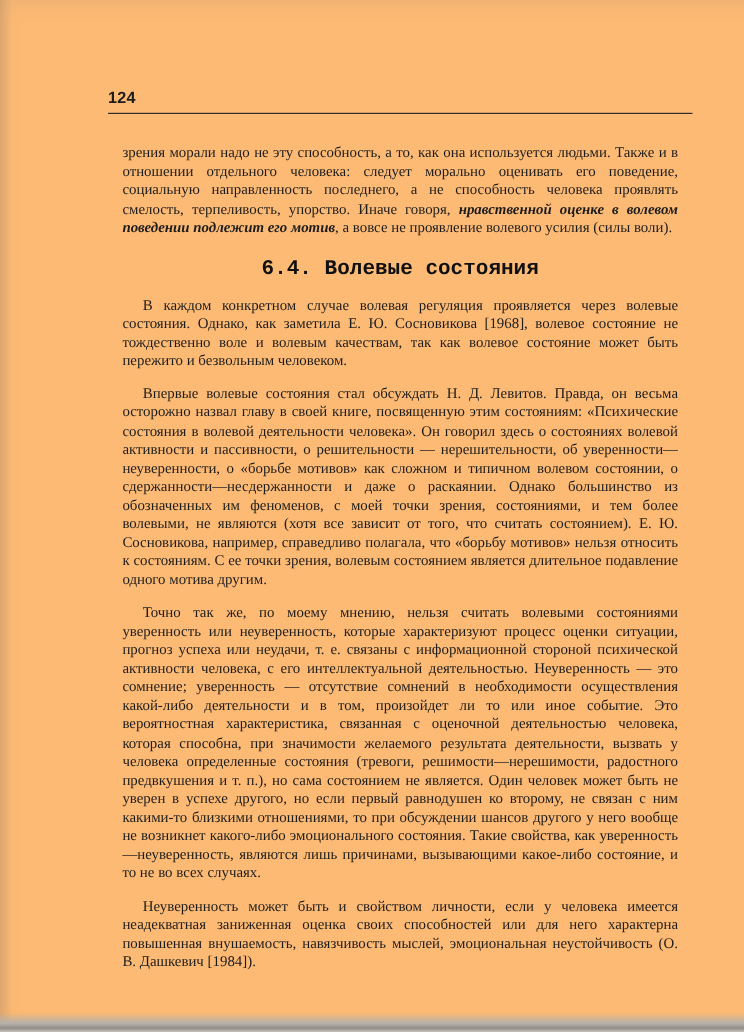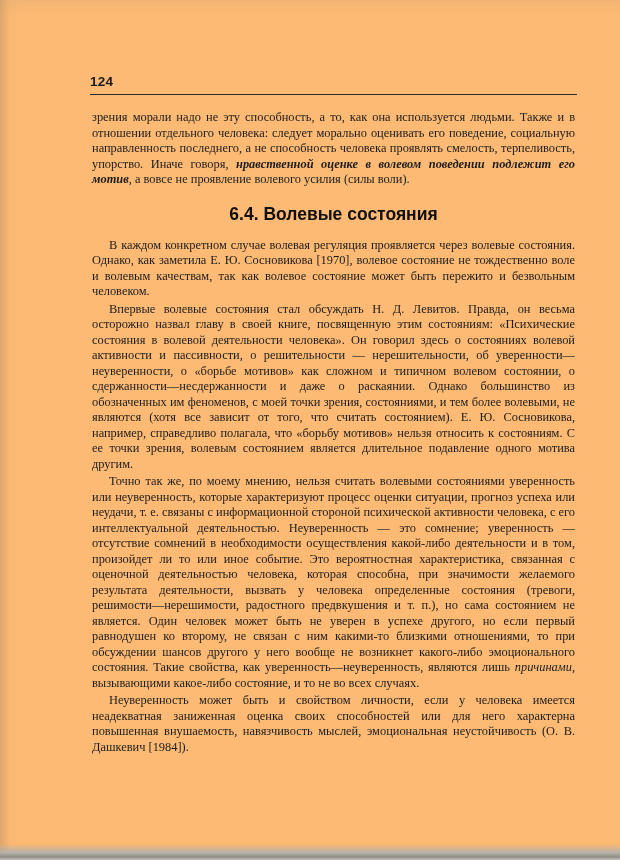--- a/index.html
+++ b/index.html
@@ -42,56 +42,56 @@
   }
   .chapter-title {
     font-size: 10.8px;
     letter-spacing: 0.1px;
   }
   .body-text {
     position: absolute;
     left: 90px; right: 63px; top: 108px;
   }
   .body-text p {
-    margin: 2px;
+    margin: 12px;
     font-size: 12.4px;
     line-height: 15.5px;
     text-align: justify;
     text-indent: 17px;
   }
   .body-text p.noindent { text-indent: 0; }
   .section-title {
-    font-family: Liberation Sans, sans-serif;
+    font-family: Liberation Mono, monospace;
     font-size: 17.5px;
     font-weight: bold;
     text-align: center;
     margin: 16px 0 13px 0;
     color: #101010;
   }
   .bi { font-weight: bold; font-style: italic; }
-  .i  { font-style: italic; }
+  .i  { }
 </style>
 </head>
 <body>
 
 <div class="page">
 
   <div class="edge-left"></div>
 
   <header class="running-head">
     <span class="page-number">124</span>
   </header>
 
   <main class="body-text">
 
     <p class="noindent"><span>зрения морали надо не эту способность, а то, как она используется людьми. Также и в отношении отдельного человека: следует морально оценивать его поведение, социальную направленность последнего, а не способность человека проявлять смелость, терпеливость, упорство. Иначе говоря, </span><span class="bi">нравственной оценке в волевом поведении подлежит его мотив</span><span>, а вовсе не проявление волевого усилия (силы воли).</span></p>
 
     <h2 class="section-title">6.4. Волевые состояния</h2>
 
-    <p><span>В каждом конкретном случае волевая регуляция проявляется через волевые состояния. Однако, как заметила Е. Ю. Сосновикова [1970], волевое состояние не тождественно воле и волевым качествам, так как волевое состояние может быть пережито и безвольным человеком.</span></p>
+    <p><span>В каждом конкретном случае волевая регуляция проявляется через волевые состояния. Однако, как заметила Е. Ю. Сосновикова [1968], волевое состояние не тождественно воле и волевым качествам, так как волевое состояние может быть пережито и безвольным человеком.</span></p>
 
     <p><span>Впервые волевые состояния стал обсуждать Н. Д. Левитов. Правда, он весьма осторожно назвал главу в своей книге, посвященную этим состояниям: «Психические состояния в волевой деятельности человека». Он говорил здесь о состояниях волевой активности и пассивности, о решительности — нерешительности, об уверенности—неуверенности, о «борьбе мотивов» как сложном и типичном волевом состоянии, о сдержанности—несдержанности и даже о раскаянии. Однако большинство из обозначенных им феноменов, с моей точки зрения, состояниями, и тем более волевыми, не являются (хотя все зависит от того, что считать состоянием). Е. Ю. Сосновикова, например, справедливо полагала, что «борьбу мотивов» нельзя относить к состояниям. С ее точки зрения, волевым состоянием является длительное подавление одного мотива другим.</span></p>
 
     <p><span>Точно так же, по моему мнению, нельзя считать волевыми состояниями уверенность или неуверенность, которые характеризуют процесс оценки ситуации, прогноз успеха или неудачи, т. е. связаны с информационной стороной психической активности человека, с его интеллектуальной деятельностью. Неуверенность — это сомнение; уверенность — отсутствие сомнений в необходимости осуществления какой-либо деятельности и в том, произойдет ли то или иное событие. Это вероятностная характеристика, связанная с оценочной деятельностью человека, которая способна, при значимости желаемого результата деятельности, вызвать у человека определенные состояния (тревоги, решимости—нерешимости, радостного предвкушения и т. п.), но сама состоянием не является. Один человек может быть не уверен в успехе другого, но если первый равнодушен ко второму, не связан с ним какими-то близкими отношениями, то при обсуждении шансов другого у него вообще не возникнет какого-либо эмоционального состояния. Такие свойства, как уверенность—неуверенность, являются лишь </span><span class="i">причинами</span><span>, вызывающими какое-либо состояние, и то не во всех случаях.</span></p>
 
     <p><span>Неуверенность может быть и свойством личности, если у человека имеется неадекватная заниженная оценка своих способностей или для него характерна повышенная внушаемость, навязчивость мыслей, эмоциональная неустойчивость (О. В. Дашкевич [1984]).</span></p>
 
 
   </main>
 

